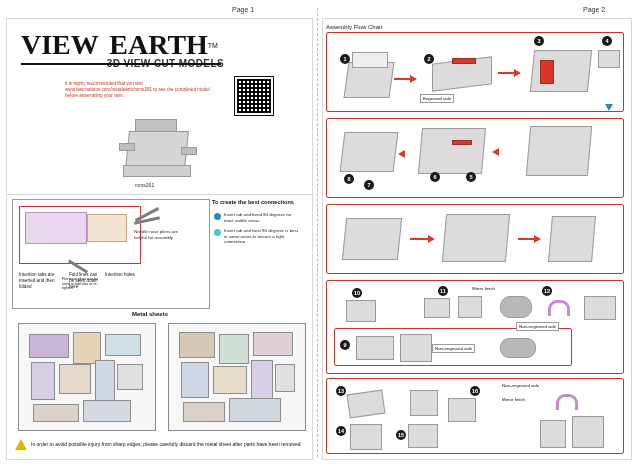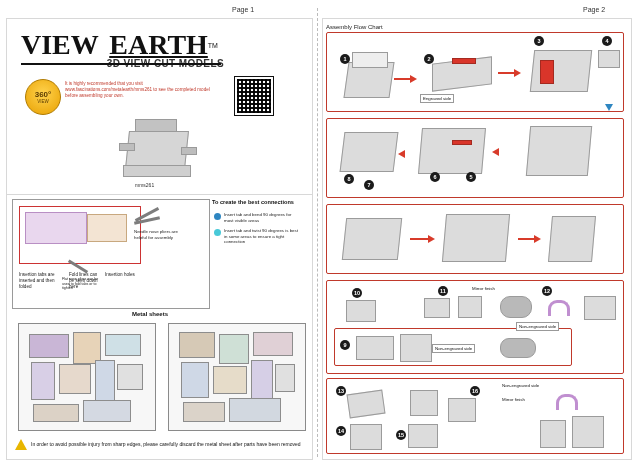--- a/index.html
+++ b/index.html
@@ -92,30 +92,26 @@
   <div class="page-label" style="left:232px;top:6px;">Page 1</div>
   <div class="page-label" style="left:583px;top:6px;">Page 2</div>
   <div class="divider"></div>
 
   <div class="left">
 
     <div class="brandbox">
       <div class="logo">
         <div>
           <span class="metal">VIEW</span>
-          <span class="metal" style="margin-left:6px;text-decoration:underline;">EARTH</span><span class="tm">TM</span>
+          <span class="metal" style="margin-left:6px;">EARTH</span><span class="tm">TM</span>
         </div>
         <div class="sub">3D VIEW CUT MODELS</div>
       </div>
       <div class="rule"></div>
 
-      <div class="badge">
-        <div class="b1">360°</div>
-        <div class="b2">VIEW</div>
-      </div>
 
       <div class="redtext">It is highly recommended that you visit www.fascinations.com/metalearth/mms261 to see the completed model before assembling your own.</div>
       <div class="qr"></div>
 
       <div class="model">
         <div class="top"></div>
           <div class="body"></div>
           <div class="arm"></div>
           <div class="arm2"></div>
           <div class="base"></div>

